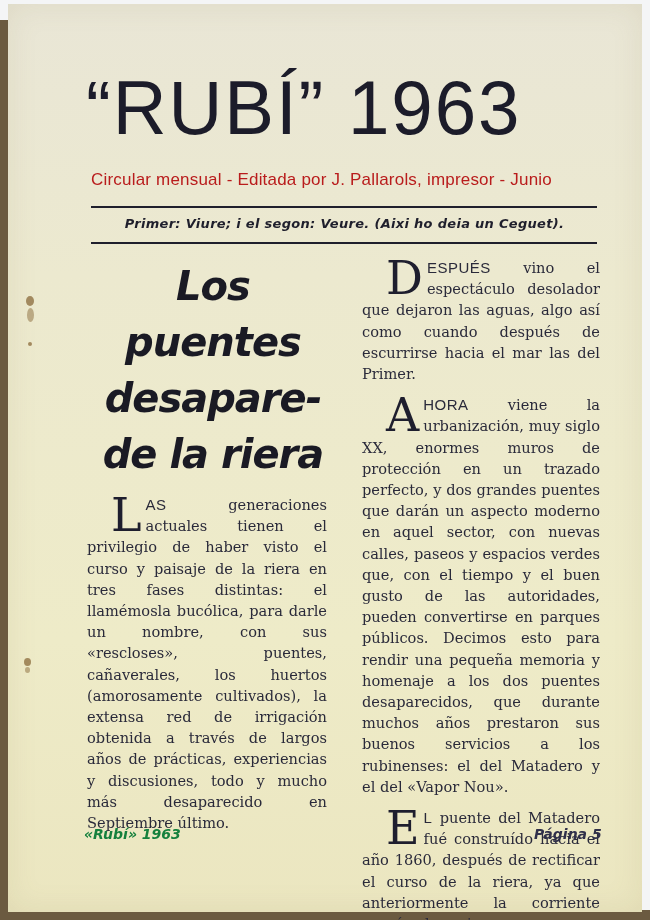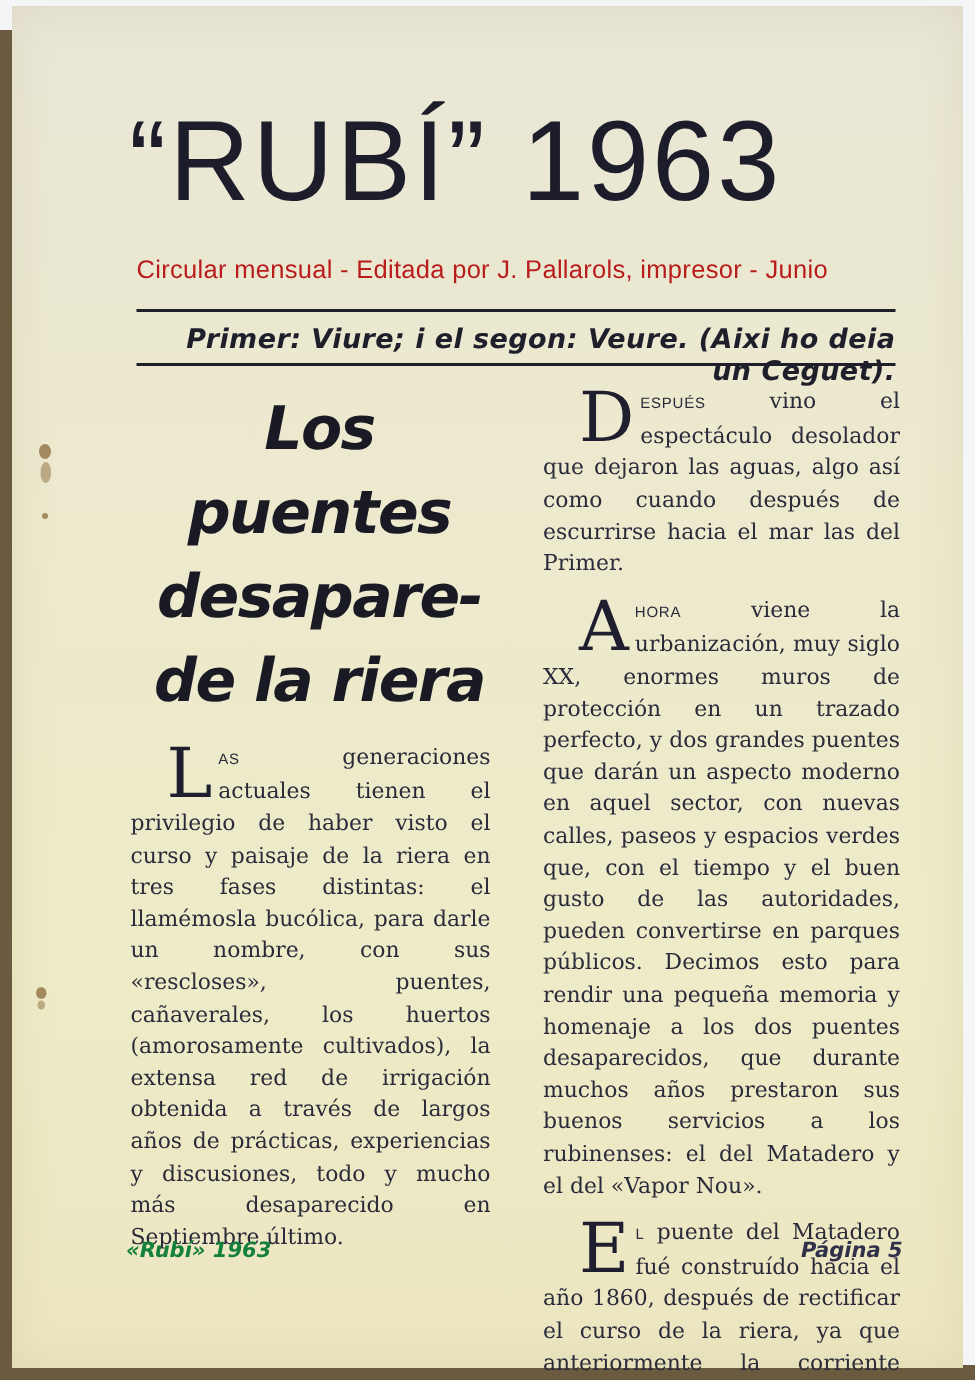--- a/index.html
+++ b/index.html
@@ -30,42 +30,42 @@
     color:#1c1c2a; line-height:80px; white-space:nowrap;
     transform:scaleX(0.98); transform-origin:left;
   }
   .subtitle {
     position:absolute; left:91px; top:170px; width:510px;
     font-family:"Liberation Sans", sans-serif; font-size:17px;
     color:#b91c1c; white-space:nowrap; letter-spacing:0.2px;
   }
   .rule { position:absolute; height:2px; background:#1f1f2c; }
   .motto {
-    position:absolute; left:92px; top:216px; width:505px; text-align:right;
+    position:absolute; left:92px; top:216px; width:505px; text-align:center;
     font-family:"DejaVu Sans", sans-serif; font-style:italic; font-weight:bold;
-    font-size:18px; color:#1f1f2c; letter-spacing:0.3px;
+    font-size:13px; color:#1f1f2c; letter-spacing:0.3px;
   }
   .headline {
     position:absolute; left:88px; top:258px; width:250px; text-align:center;
     font-family:"DejaVu Sans", sans-serif; font-style:italic; font-weight:bold;
     font-size:40px; line-height:56px; color:#1a1a24; letter-spacing:-1px;
   }
   .col {
     position:absolute;
     font-family:"DejaVu Serif", serif; font-size:14.6px; line-height:21.2px;
     color:#2a2a3a; text-align:justify;
   }
   .col-left { left:87px; top:494px; width:240px; }
   .col-right { left:362px; top:257px; width:238px; }
   .para { margin:0 0 10px 0; }
   .dropcap {
     float:left; font-family:"DejaVu Serif", serif; font-size:46px; line-height:38px;
     margin:2px 4px 0 24px; color:#1e1e2e; font-weight:300;
   }
-  .dropcap-rest { font-family:"Liberation Sans", sans-serif; font-size:10px; letter-spacing:0.5px; }
+  .dropcap-rest { font-family:"Liberation Sans", sans-serif; font-size:15px; letter-spacing:0.5px; }
   .footer {
     position:absolute; top:826px;
     font-family:"DejaVu Sans", sans-serif; font-style:italic; font-weight:bold;
     font-size:14px; color:#15803d;
   }
   .footer-left { left:84px; }
   .footer-right { left:534px; color:#30304a; }
 </style>
 </head>
 <body>

